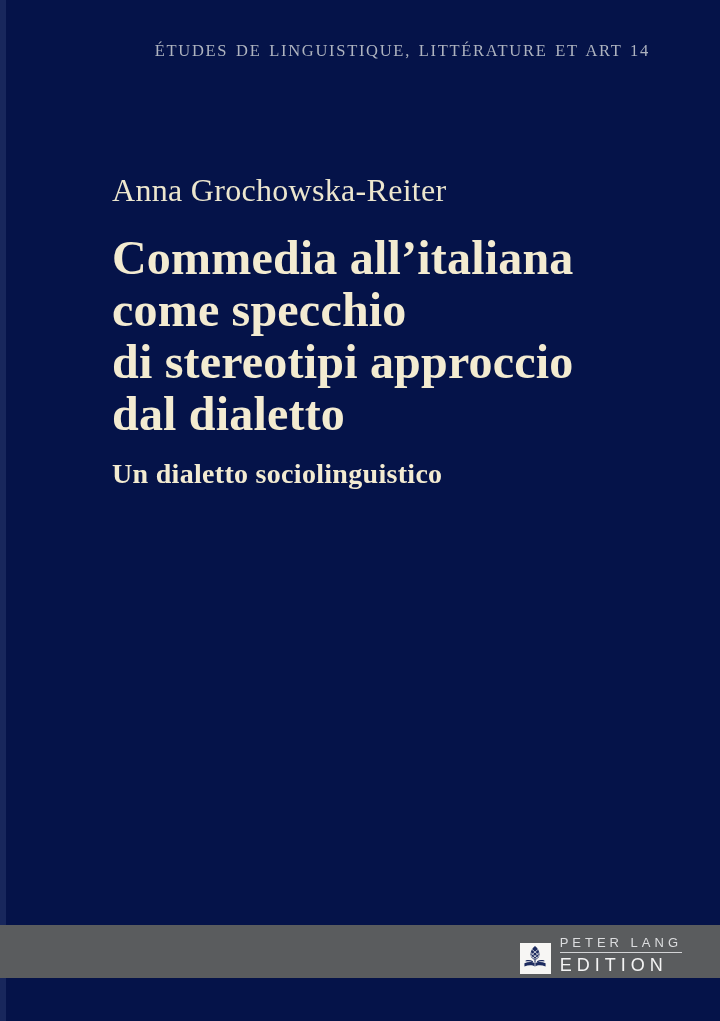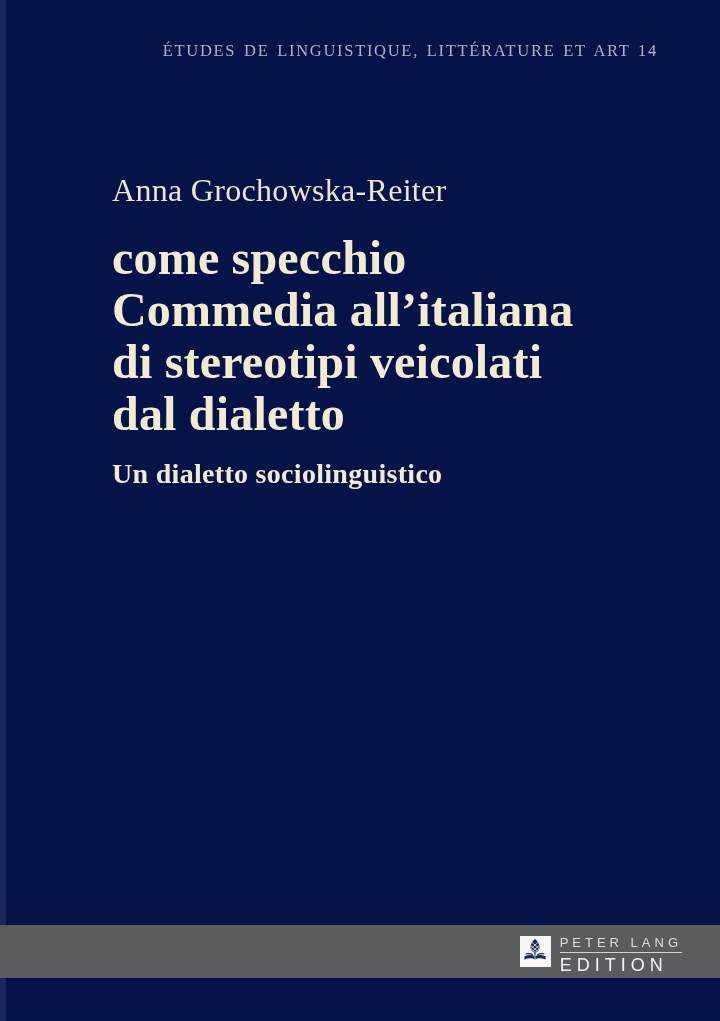--- a/index.html
+++ b/index.html
@@ -20,21 +20,21 @@
     content: "";
     position: absolute;
     left: 0; top: 0;
     width: 6px; height: 100%;
     background: rgba(140,160,210,0.14);
     pointer-events: none;
   }
   .series-title {
     position: absolute;
     top: 41px;
-    right: 62px;
+    right: 70px;
     font-size: 16.5px;
     letter-spacing: 1.7px;
     word-spacing: 2px;
     color: #aeb3bf;
     white-space: nowrap;
   }
   .author-name {
     position: absolute;
     top: 172px;
     left: 112px;
@@ -69,21 +69,21 @@
     top: 925px;
     width: 100%;
     height: 53px;
     background: #5a5c5e;
   }
   .publisher-logo {
     position: absolute;
     top: 936px;
     right: 38px;
     display: flex;
-    align-items: flex-start;
+    align-items: flex-end;
   }
   .logo-square {
     width: 31px;
     height: 31px;
     background: #f7f6f4;
     display: flex;
     align-items: center;
     justify-content: center;
     flex: 0 0 auto;
   }
@@ -113,23 +113,23 @@
 </head>
 <body>
 
 <div class="cover">
 
   <div class="series-title">ÉTUDES DE LINGUISTIQUE, LITTÉRATURE ET ART 14</div>
 
   <div class="author-name">Anna Grochowska-Reiter</div>
 
   <div class="book-title">
+    <span>Commedia all’italiana</span>
     <span>come specchio</span>
-    <span>Commedia all’italiana</span>
-    <span>di stereotipi veicolati</span>
+    <span>di stereotipi approccio</span>
     <span>dal dialetto</span>
   </div>
 
   <div class="book-subtitle">Un dialetto sociolinguistico</div>
 
   <div class="publisher-band"></div>
 
   <div class="publisher-logo">
     <div class="logo-square">
       <span>

